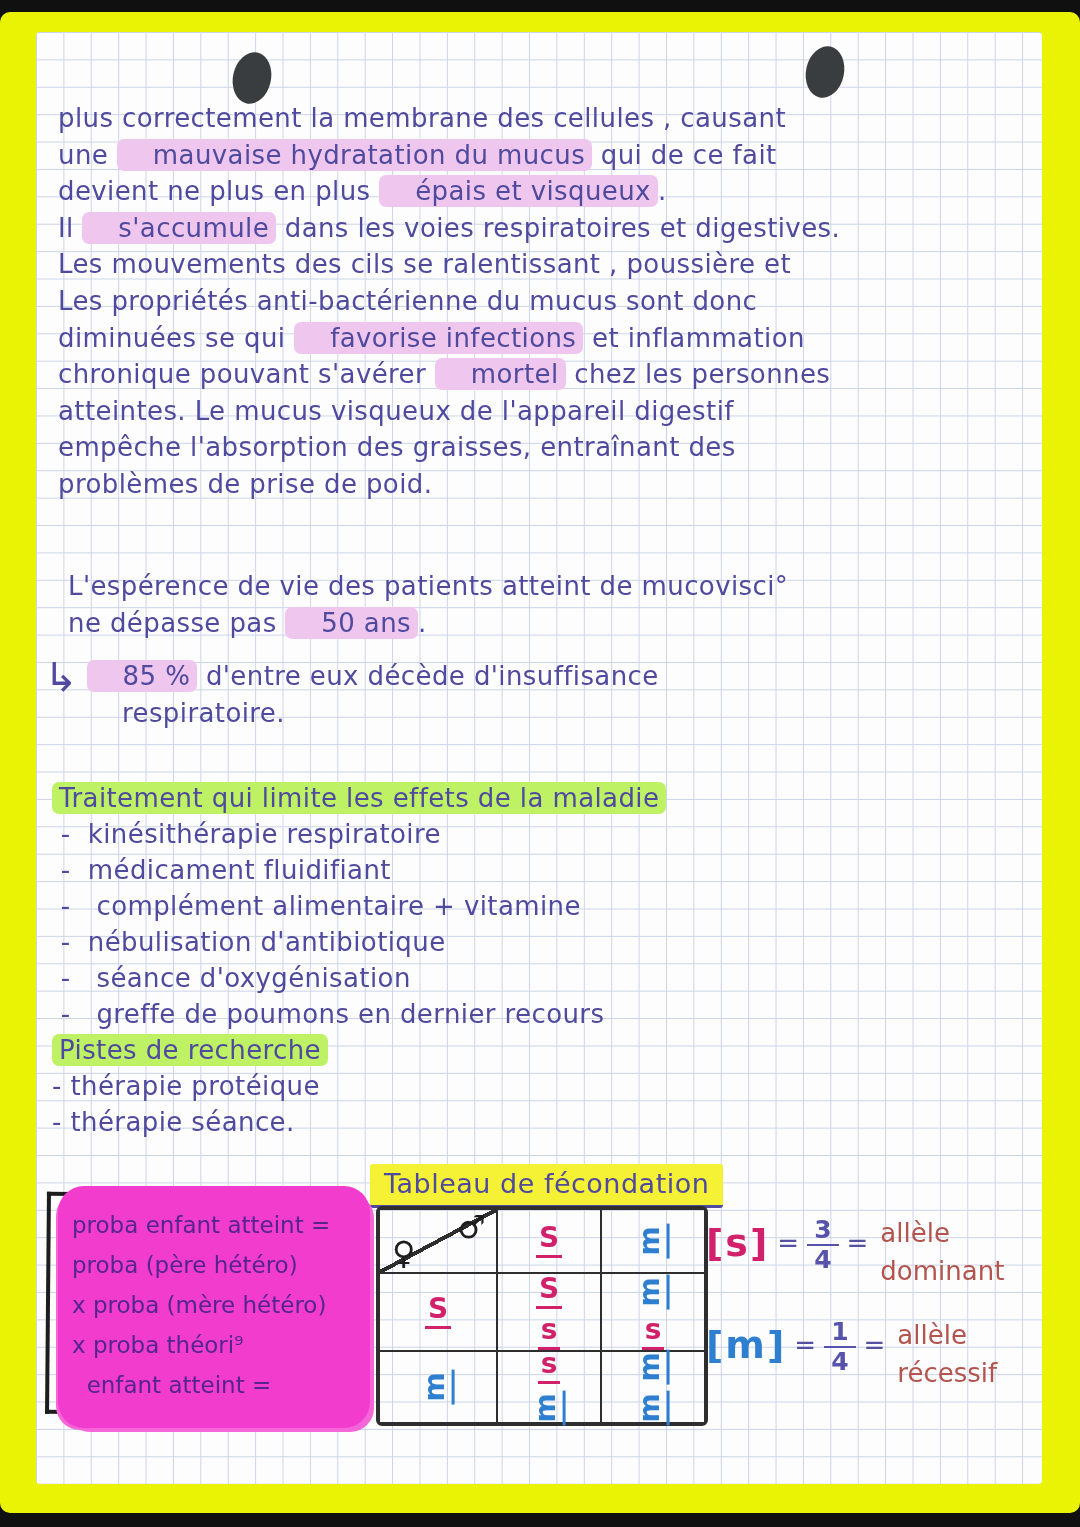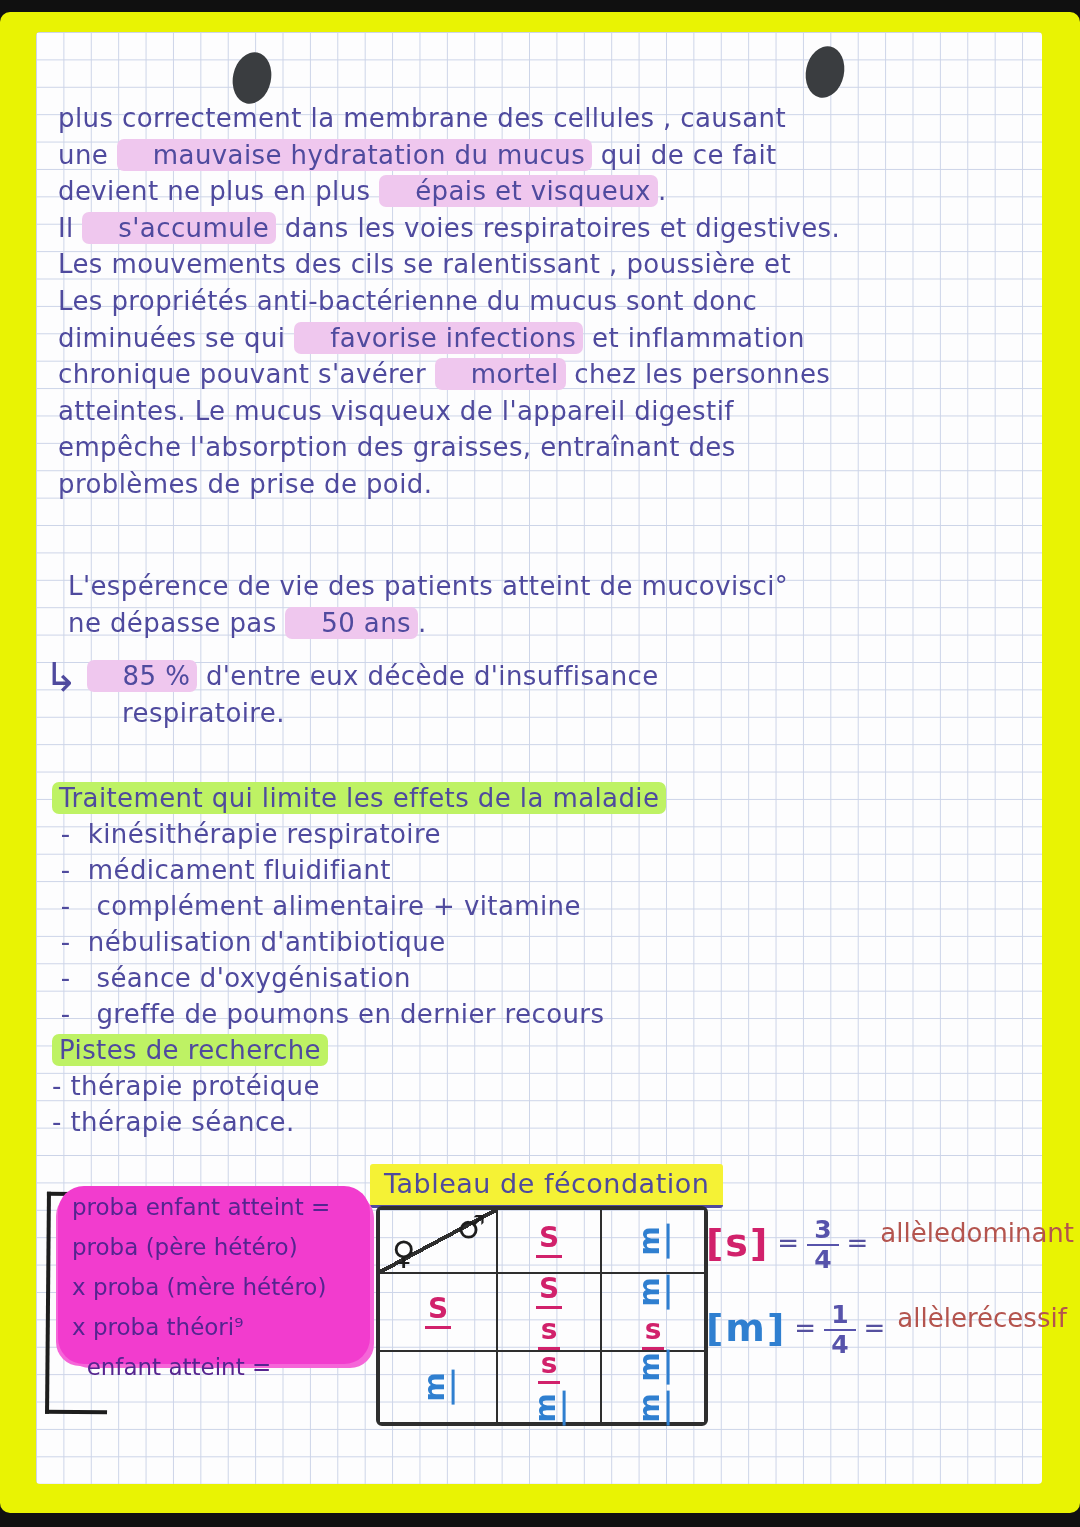--- a/index.html
+++ b/index.html
@@ -19,23 +19,23 @@
   .tight .line{line-height:36px;}
   .hl{padding:1px 7px;border-radius:7px;}
   .hl-pink{background:#efc7ee;padding-left:36px;}
   .hl-green{background:#bef264;}
   .arrow{font-size:40px;line-height:30px;vertical-align:-6px;color:#4f4a9e;}
   .indent2{padding-left:78px;}
   
   .fec-title{position:absolute;left:370px;top:1128px;font-size:27px;letter-spacing:.5px;color:#4f4a9e;
              background:#f5f235;padding:4px 14px 6px;border-bottom:3px solid #4f4a9e;border-radius:3px;margin-top:36px;}
   
-  .pinkbox{position:absolute;left:58px;top:1186px;width:312px;height:178px;background:#f23cce;
+  .pinkbox{position:absolute;left:58px;top:1186px;width:312px;height:242px;background:#f23cce;
            border-radius:26px;box-shadow:6px 6px 0 -2px #f566d8, -4px 4px 0 -2px #f566d8;
-           padding:1px 6px 6px 14px;box-sizing:border-box;}
+           padding:19px 6px 6px 14px;box-sizing:border-box;}
   .pinkbox .line{font-size:23px;line-height:40px;color:#55258f;letter-spacing:0;}
   .bracket{position:absolute;left:46px;top:1192px;width:58px;height:214px;
            border-left:4px solid #1d1d1d;border-top:4px solid #1d1d1d;border-bottom:4px solid #1d1d1d;
            transform:rotate(.5deg);}
   
   .punnett{position:absolute;left:376px;top:1206px;display:grid;
            grid-template-columns:118px 104px 104px;grid-template-rows:64px 78px 72px;
            border:3px solid #2e2e2e;border-radius:6px;background:transparent;}
   .pcell{border:1.6px solid #2e2e2e;display:flex;align-items:center;justify-content:center;position:relative;}
   .corner{background:linear-gradient(to bottom right,transparent calc(50% - 2px),#2e2e2e calc(50% - 2px),#2e2e2e calc(50% + 2px),transparent calc(50% + 2px));}
@@ -47,21 +47,21 @@
   .geno{display:flex;flex-direction:column;align-items:center;gap:7px;}
   
   .legend{position:absolute;left:706px;top:1214px;width:350px;}
   .leg-row{display:flex;align-items:flex-start;margin-bottom:26px;}
   .term{font-size:38px;font-weight:bold;line-height:58px;letter-spacing:2px;}
   .term-s{color:#d1216b;}
   .term-m{color:#2f7fd0;}
   .eq{font-size:26px;color:#55509f;line-height:58px;padding:0 8px;}
   .frac{display:inline-flex;flex-direction:column;align-items:center;color:#5753ab;font-size:25px;font-weight:600;line-height:1.1;margin-top:2px;}
   .frac .den{border-top:2.5px solid #5753ab;padding:0 7px;}
-  .leg-label{display:flex;flex-direction:row;color:#b4544e;font-size:26px;line-height:38px;padding-left:4px;}
+  .leg-label{display:flex;flex-direction:column;color:#b4544e;font-size:26px;line-height:38px;padding-left:4px;}
 </style>
 </head>
 <body>
 
 <div class="page">
   <div class="frame"></div>
   <div class="paper"></div>
   <div class="hole left"></div>
   <div class="hole right"></div>
 

